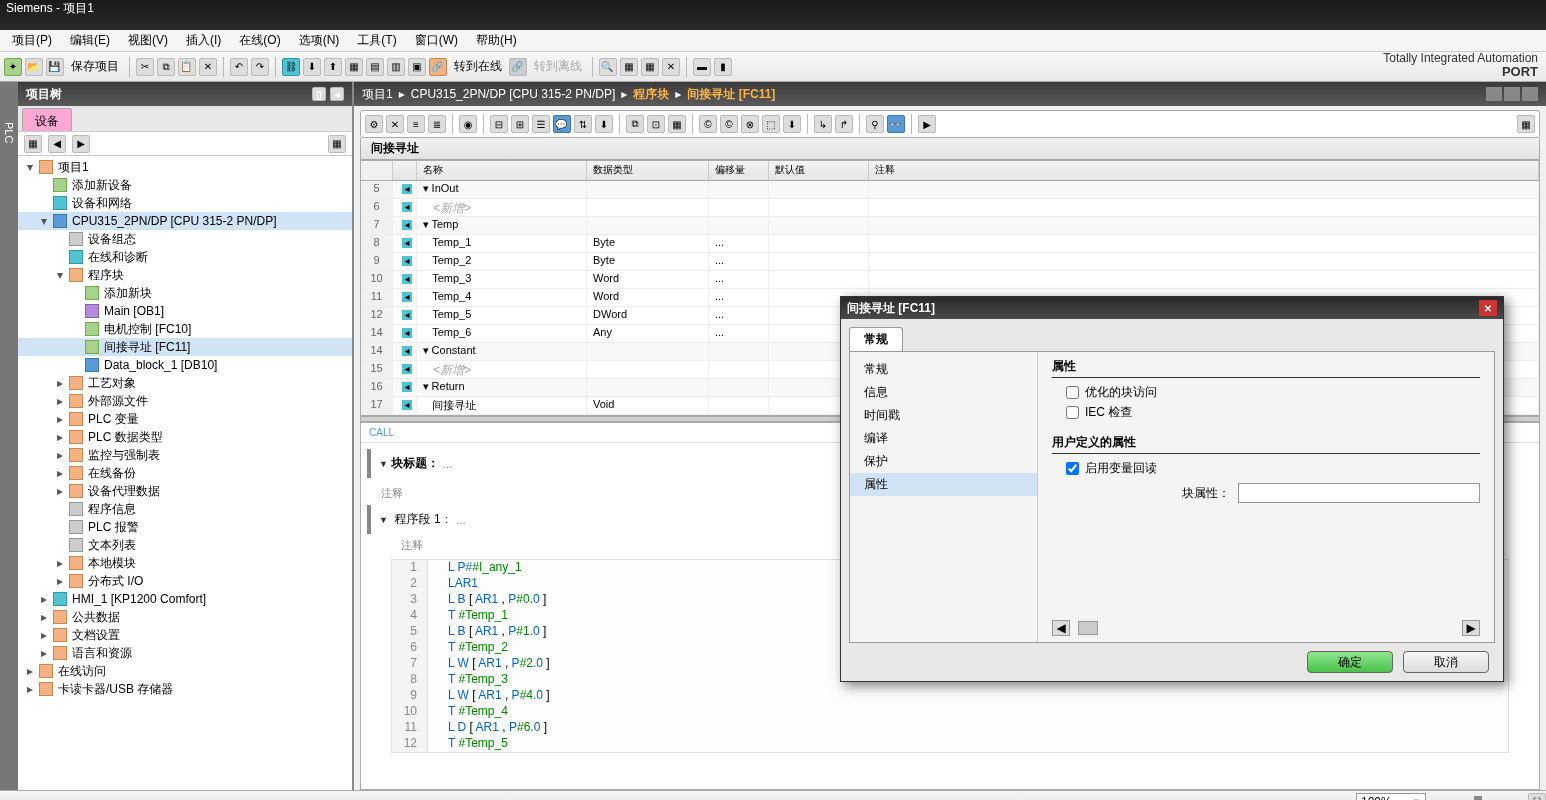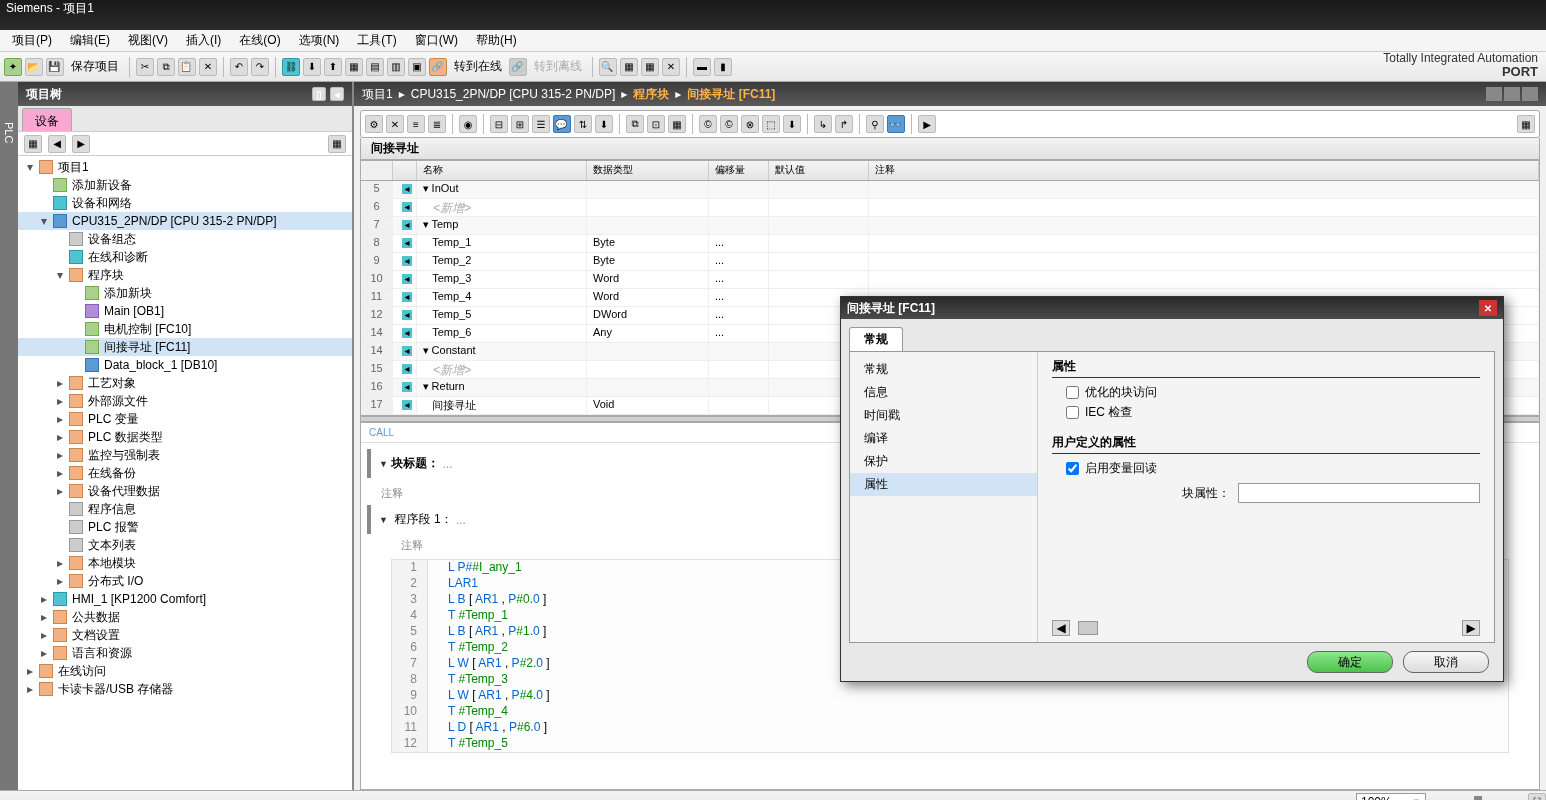--- a/index.html
+++ b/index.html
@@ -77,21 +77,21 @@
 .dlg-section-title { font-weight: 600; border-bottom: 1px solid #333; padding-bottom: 2px; margin-bottom: 6px; }
 .cb { display: flex; align-items: center; gap: 6px; margin: 3px 14px; }
 .cb input { width: 13px; height: 13px; }
 .field-row { display: flex; align-items: center; gap: 8px; margin: 6px 0 0 130px; }
 .field-row input[type=text] { flex: 1; border: 1px solid #999; height: 20px; padding: 0 4px; background: #fff; }
 .hscroll { display: flex; align-items: center; gap: 4px; margin-top: auto; }
 .hscroll .arrow { width: 18px; height: 16px; background: #ddd; border: 1px solid #999; display: flex; align-items: center; justify-content: center; }
 .hscroll .track { flex: 1; }
 .hscroll .thumb { width: 20px; height: 14px; background: #ccc; border: 1px solid #999; margin-left: 4px; }
 .dlg-buttons { display: flex; justify-content: flex-end; gap: 10px; padding: 8px 6px 0 0; }
-.btn { width: 86px; height: 22px; border: 1px solid #666; background: linear-gradient(#f8f8f8,#dcdcdc); display: flex; align-items: center; justify-content: center; border-radius: 10px; }
+.btn { width: 86px; height: 22px; border: 1px solid #666; background: linear-gradient(#f8f8f8,#dcdcdc); display: flex; align-items: center; justify-content: center; border-radius: 4px; }
 .btn.primary { background: linear-gradient(#8ee68e,#4bc24b); }
 .statusbar { height: 22px; background: linear-gradient(#f4f4f4,#e4e4e4); border-top: 1px solid #aaa; display: flex; align-items: center; }
 .status-right { margin-left: auto; display: flex; align-items: center; gap: 6px; }
 .zoom-sel { border: 1px solid #999; height: 18px; width: 70px; background: #fff; display: flex; align-items: center; padding: 0 4px; }
 .slider { width: 90px; height: 4px; background: #ccc; position: relative; }
 .slider .knob { position: absolute; left: 42px; top: -4px; width: 8px; height: 12px; background: #888; }
 .caret { font-size: 9px; color: #333; }
 .ic-blue { background: #5b9bd5; border-color: #3a77b0; color:#fff; }
 .ic-orange { background: #f4b183; border-color: #c98850; }
 .ic-green { background: #a9d18e; border-color: #70ad47; }

